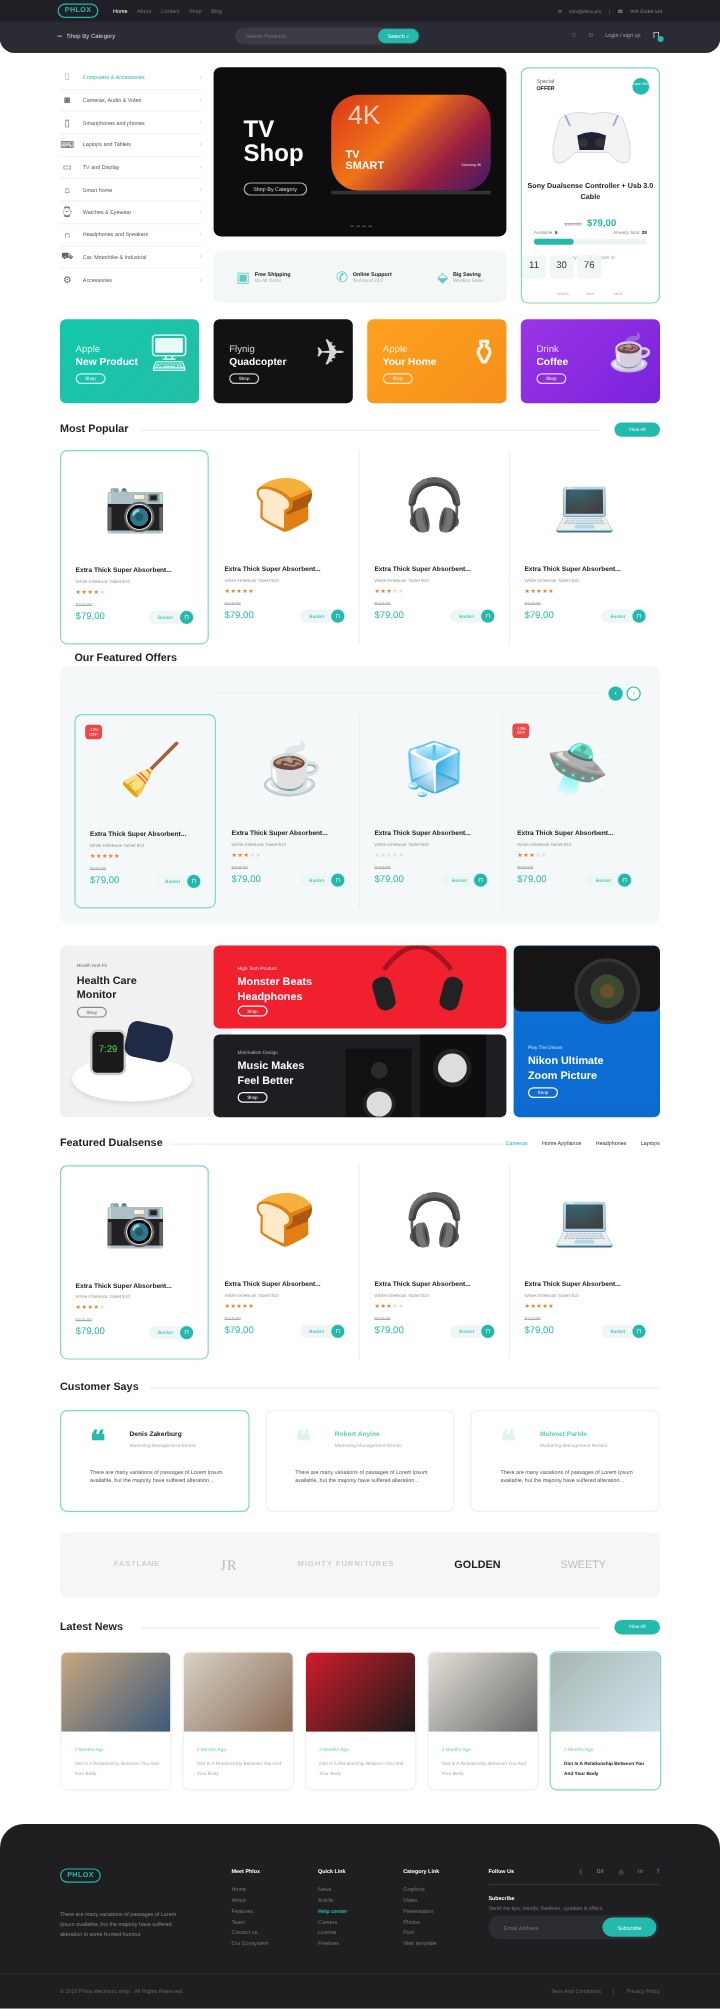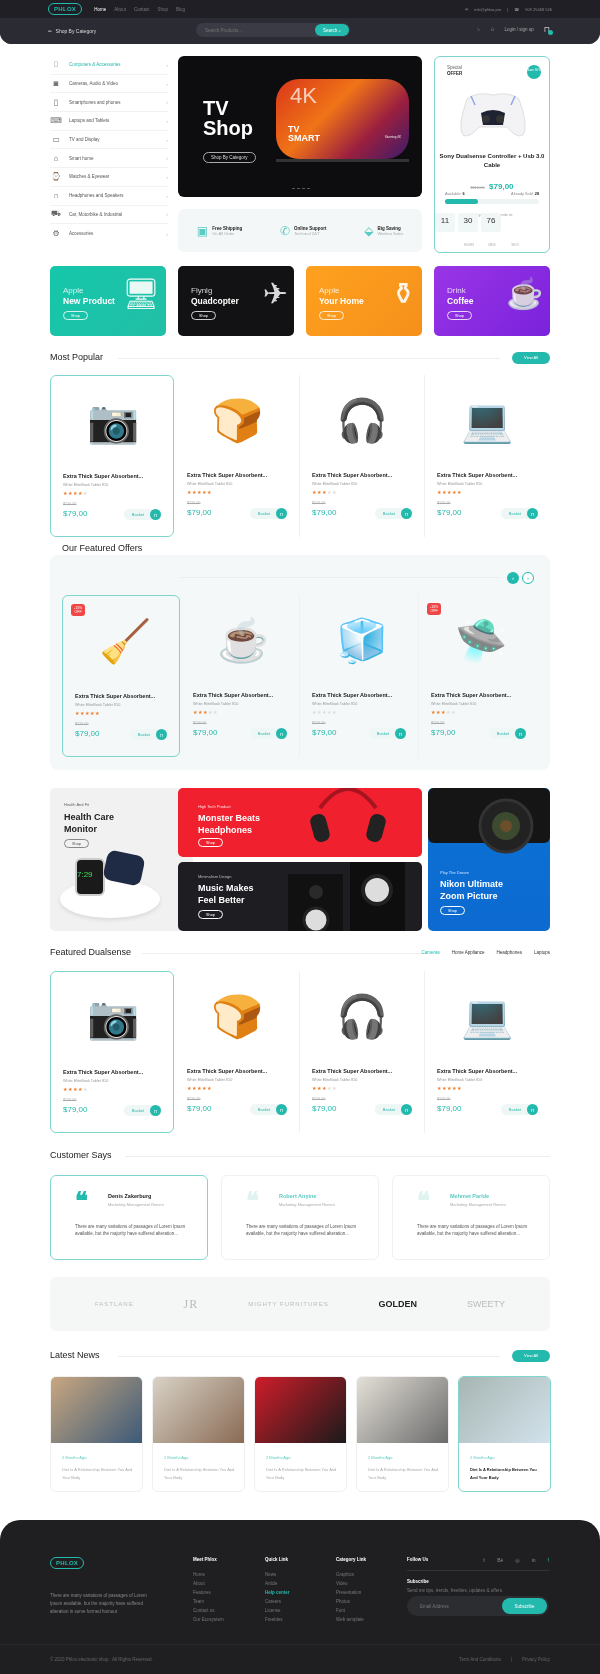--- a/index.html
+++ b/index.html
@@ -62,21 +62,21 @@
 .tbox{width:20px;height:19px;background:#f1f6f6;border-radius:3px;text-align:center;font-size:8px;color:#333;padding-top:3px}
 .tlab{position:absolute;top:186px;width:100%;display:flex;justify-content:center;gap:9px;font-size:2.8px;color:#aaa}
 .tlab span{width:14px;text-align:center}
 
 .promo{position:absolute;top:266px;width:116px;height:70px;border-radius:5px;overflow:hidden;color:#fff}
 .promo .t1{position:absolute;left:13px;top:20px;font-size:8px;opacity:.8}
 .promo .t2{position:absolute;left:13px;top:30px;font-size:8.5px;font-weight:bold}
 .promo .sb{position:absolute;left:13px;top:45px;border:1px solid rgba(255,255,255,.8);font-size:3.8px;padding:1.5px 7px;border-radius:5px}
 .promo .art{position:absolute;right:6px;top:10px;font-size:30px;opacity:.9}
 
-.sec-title{position:absolute;left:50px;font-size:9px;font-weight:normal;color:#222;display:flex;align-items:center}
+.sec-title{position:absolute;left:50px;font-size:9px;font-weight:bold;color:#222;display:flex;align-items:center}
 .sec-line{position:absolute;height:1px;background:#eee}
 .viewall{position:absolute;right:50px;background:#23b9ad;color:#fff;font-size:4px;border-radius:6px;width:38px;height:12px;text-align:center;line-height:12px;border:none;font-family:"Liberation Sans",sans-serif}
 
 .prow{position:absolute;left:50px;width:500px;display:flex}
 .pcard{width:125px;height:162px;position:relative;border-right:1px solid #f0f0f0}
 .pcard:last-child{border-right:none}
 .pcard.sel{border:1.5px solid #7fd6cf;border-radius:6px;width:124px;margin-right:1px}
 .pimg{position:absolute;left:25px;top:10px;width:75px;height:70px;display:flex;align-items:center;justify-content:center;font-size:42px}
 .pname{position:absolute;left:12px;top:97px;font-size:5.5px;font-weight:bold;color:#222;white-space:nowrap}
 .psub{position:absolute;left:12px;top:107px;font-size:3.8px;color:#999}
@@ -448,21 +448,21 @@
         <i>⊓</i>
       </div>
     </div>
   </div>
 
 <div class="mo" style="left:50px;top:788px;width:143px;height:143px;background:#f1f1f1">
   <span class="k" style="left:14px;top:14px;color:#666">Health And Fit</span>
   <div class="h" style="left:14px;top:23px;color:#222"><span>Health Care</span><br><span>Monitor</span></div>
   <span class="sb" style="left:14px;top:51px;color:#555;border-color:#888">Shop</span>
   <div style="position:absolute;left:10px;top:92px;width:100px;height:38px;border-radius:50%;background:#fff;box-shadow:0 2px 4px rgba(0,0,0,.1)"></div>
-  <div style="position:absolute;left:25px;top:70px;width:30px;height:38px;background:#1a1a1a;border-radius:6px;border:2px solid #ccc;color:#39e05a;font-size:8px;padding-top:10px"><span>7:29</span></div>
+  <div style="position:absolute;left:25px;top:70px;width:30px;height:38px;background:#1a1a1a;border-radius:6px;border:2px solid #ccc;color:#39e05a;font-size:8px;text-align:center;padding-top:10px"><span>7:29</span></div>
   <div style="position:absolute;left:55px;top:65px;width:38px;height:30px;background:#1f2a44;border-radius:8px;transform:rotate(12deg)"></div>
 </div>
 <div class="mo" style="left:178px;top:788px;width:244px;height:69px;background:#f1202f">
   <span class="k" style="left:20px;top:16px;color:#fdd">High Tech Product</span>
   <div class="h" style="left:20px;top:24px;color:#fff"><span>Monster Beats</span><br><span>Headphones</span></div>
   <span class="sb" style="left:20px;top:50px;color:#fff;border-color:#fff">Shop</span>
   <svg style="position:absolute;left:120px;top:0" width="100" height="69" viewBox="0 0 100 69">
       <path d="M22 20 Q50 -18 78 20" stroke="#a5141f" stroke-width="4" fill="none"></path>
       <rect x="14" y="26" width="16" height="28" rx="7" fill="#222" transform="rotate(-15 22 40)"></rect>
       <rect x="70" y="26" width="16" height="28" rx="7" fill="#222" transform="rotate(15 78 40)"></rect>

